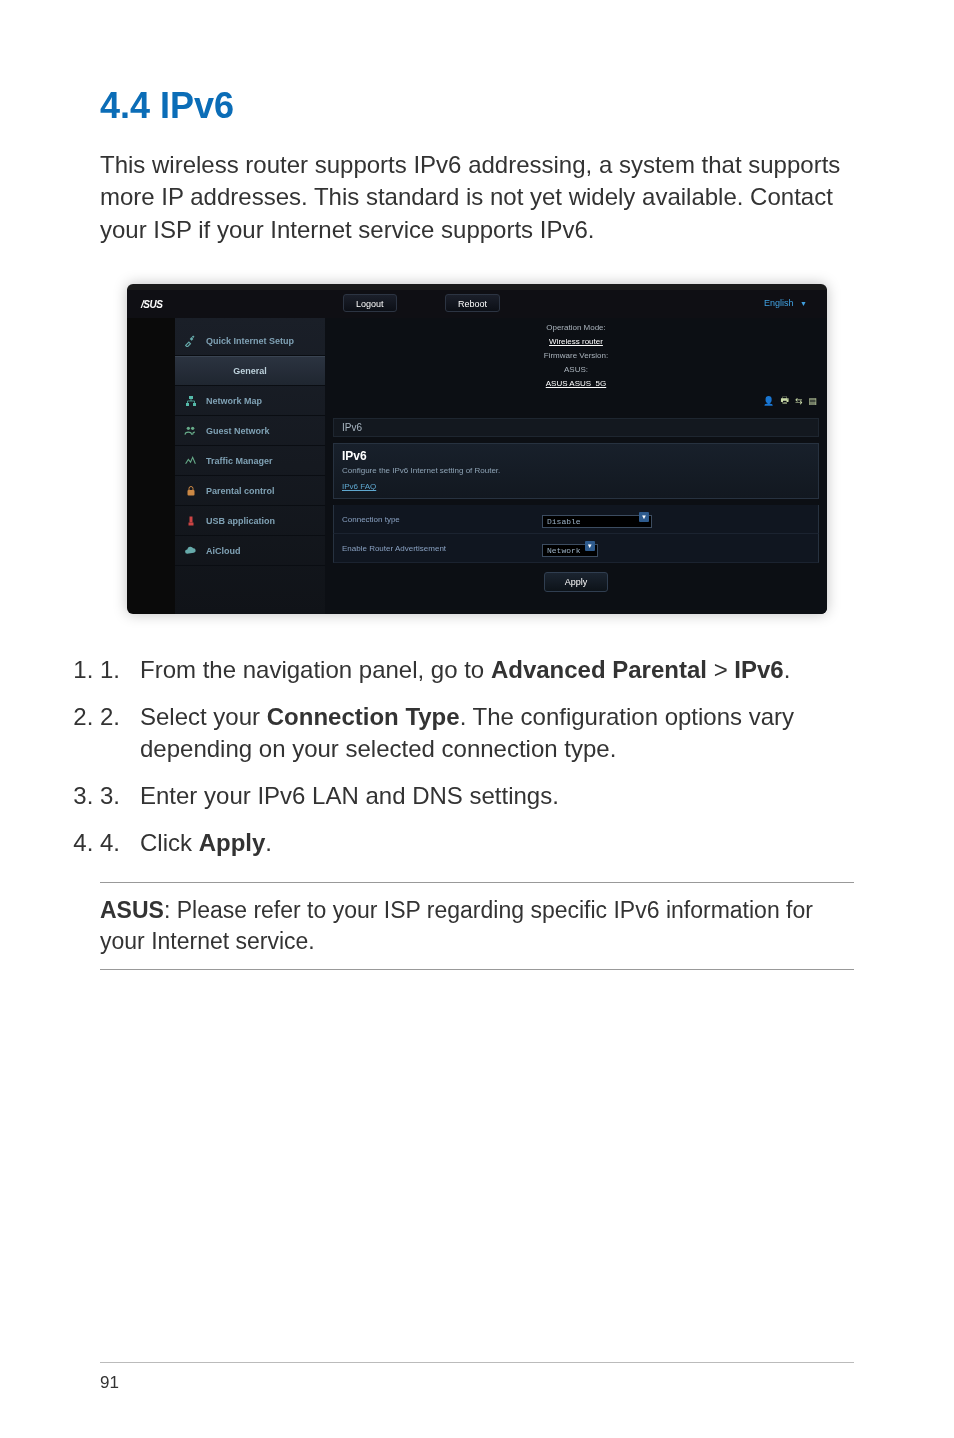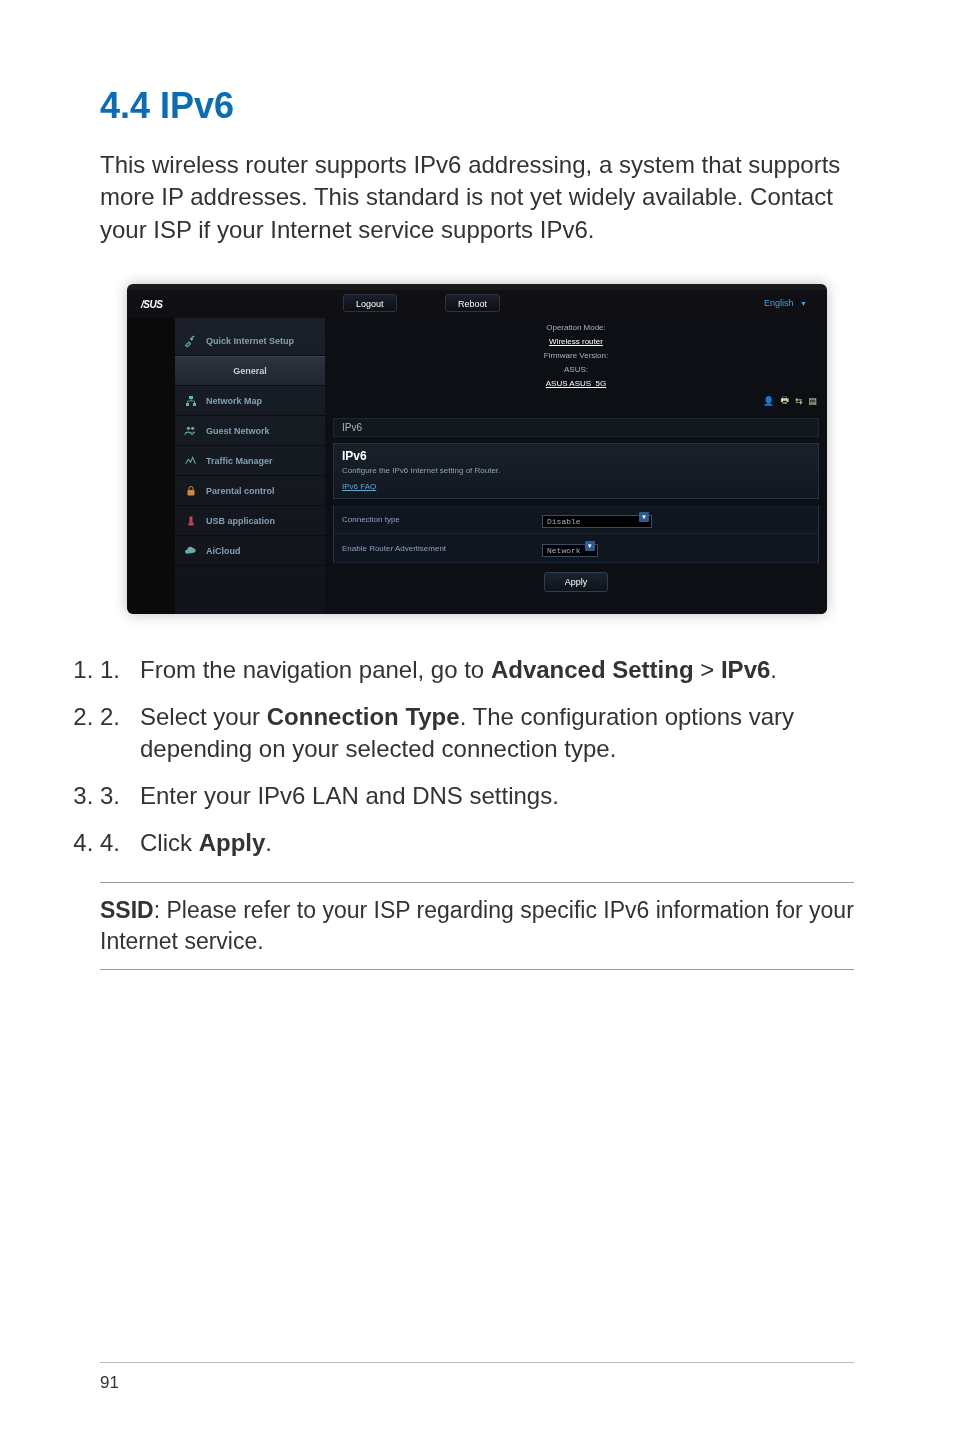--- a/index.html
+++ b/index.html
@@ -373,30 +373,30 @@
         </div>
         <div class="apply-row">
           <span class="apply-btn">Apply</span>
         </div>
       </div>
     </div>
   </div>
 
   <ol class="steps">
     <li class="step">
-      <span>From the navigation panel, go to </span><span class="b">Advanced Setting</span><span> &gt; </span><span class="b">IPv6</span><span>.</span>
+      <span>From the navigation panel, go to </span><span class="b">Advanced Parental</span><span> &gt; </span><span class="b">IPv6</span><span>.</span>
     </li>
     <li class="step">
       <span>Select your </span><span class="b">Connection Type</span><span>. The configuration options vary depending on your selected connection type.</span>
     </li>
     <li class="step">Enter your IPv6 LAN and DNS settings.</li>
     <li class="step">
       <span>Click </span><span class="b">Apply</span><span>.</span>
     </li>
   </ol>
 
   <div class="note-box">
-    <span class="b">SSID</span><span>: Please refer to your ISP regarding specific IPv6 information for your Internet service.</span>
+    <span class="b">ASUS</span><span>: Please refer to your ISP regarding specific IPv6 information for your Internet service.</span>
   </div>
 </div>
 
 <div class="footer-rule"></div>
 <div class="page-number">91</div>
 
 </body></html>

